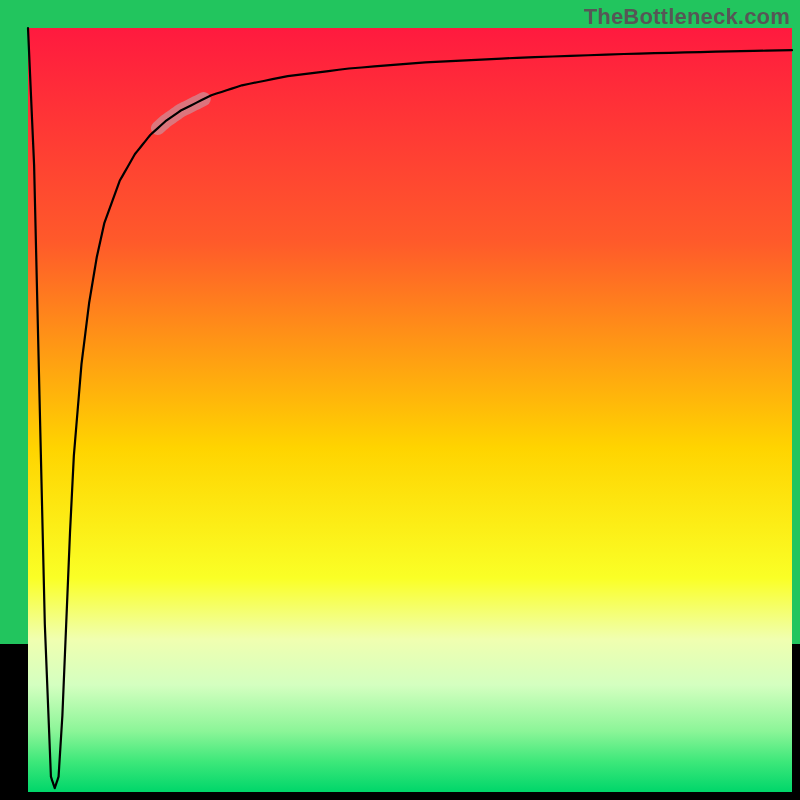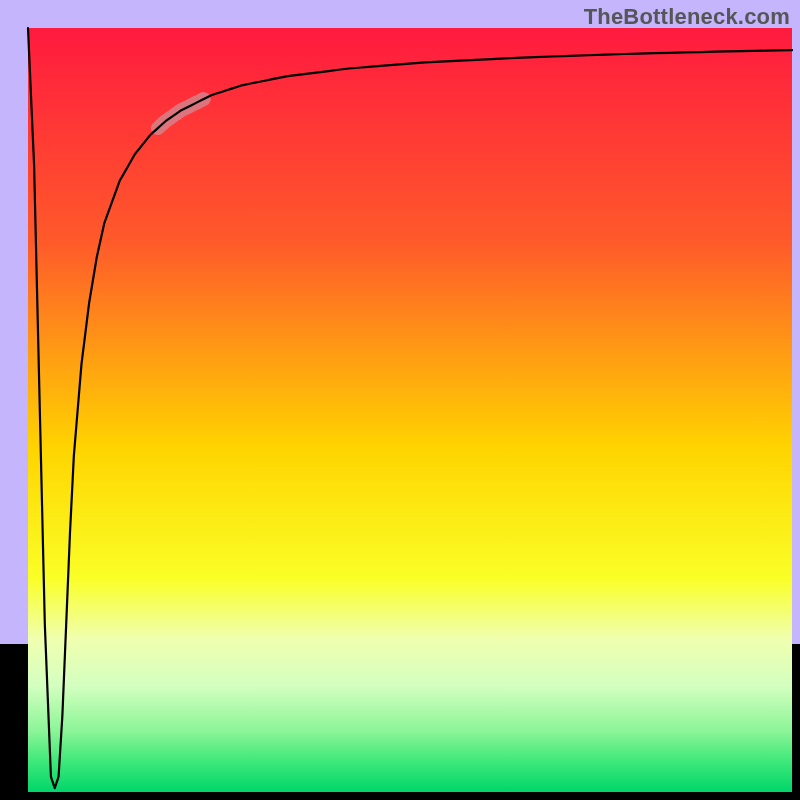--- a/index.html
+++ b/index.html
@@ -7,21 +7,21 @@
     padding: 0;
     width: 800px;
     height: 800px;
     background: #000;
     overflow: hidden;
   }
   .frame {
     position: relative;
     width: 800px;
     height: 644px;
-    background: #c4b5fd;
+    background: #22c55e;
   }
   .watermark {
     position: absolute;
     top: 4px;
     right: 10px;
     font-family: Arial, Helvetica, sans-serif;
     font-size: 22px;
     font-weight: 600;
     color: #565656;
     letter-spacing: 0.2px;

